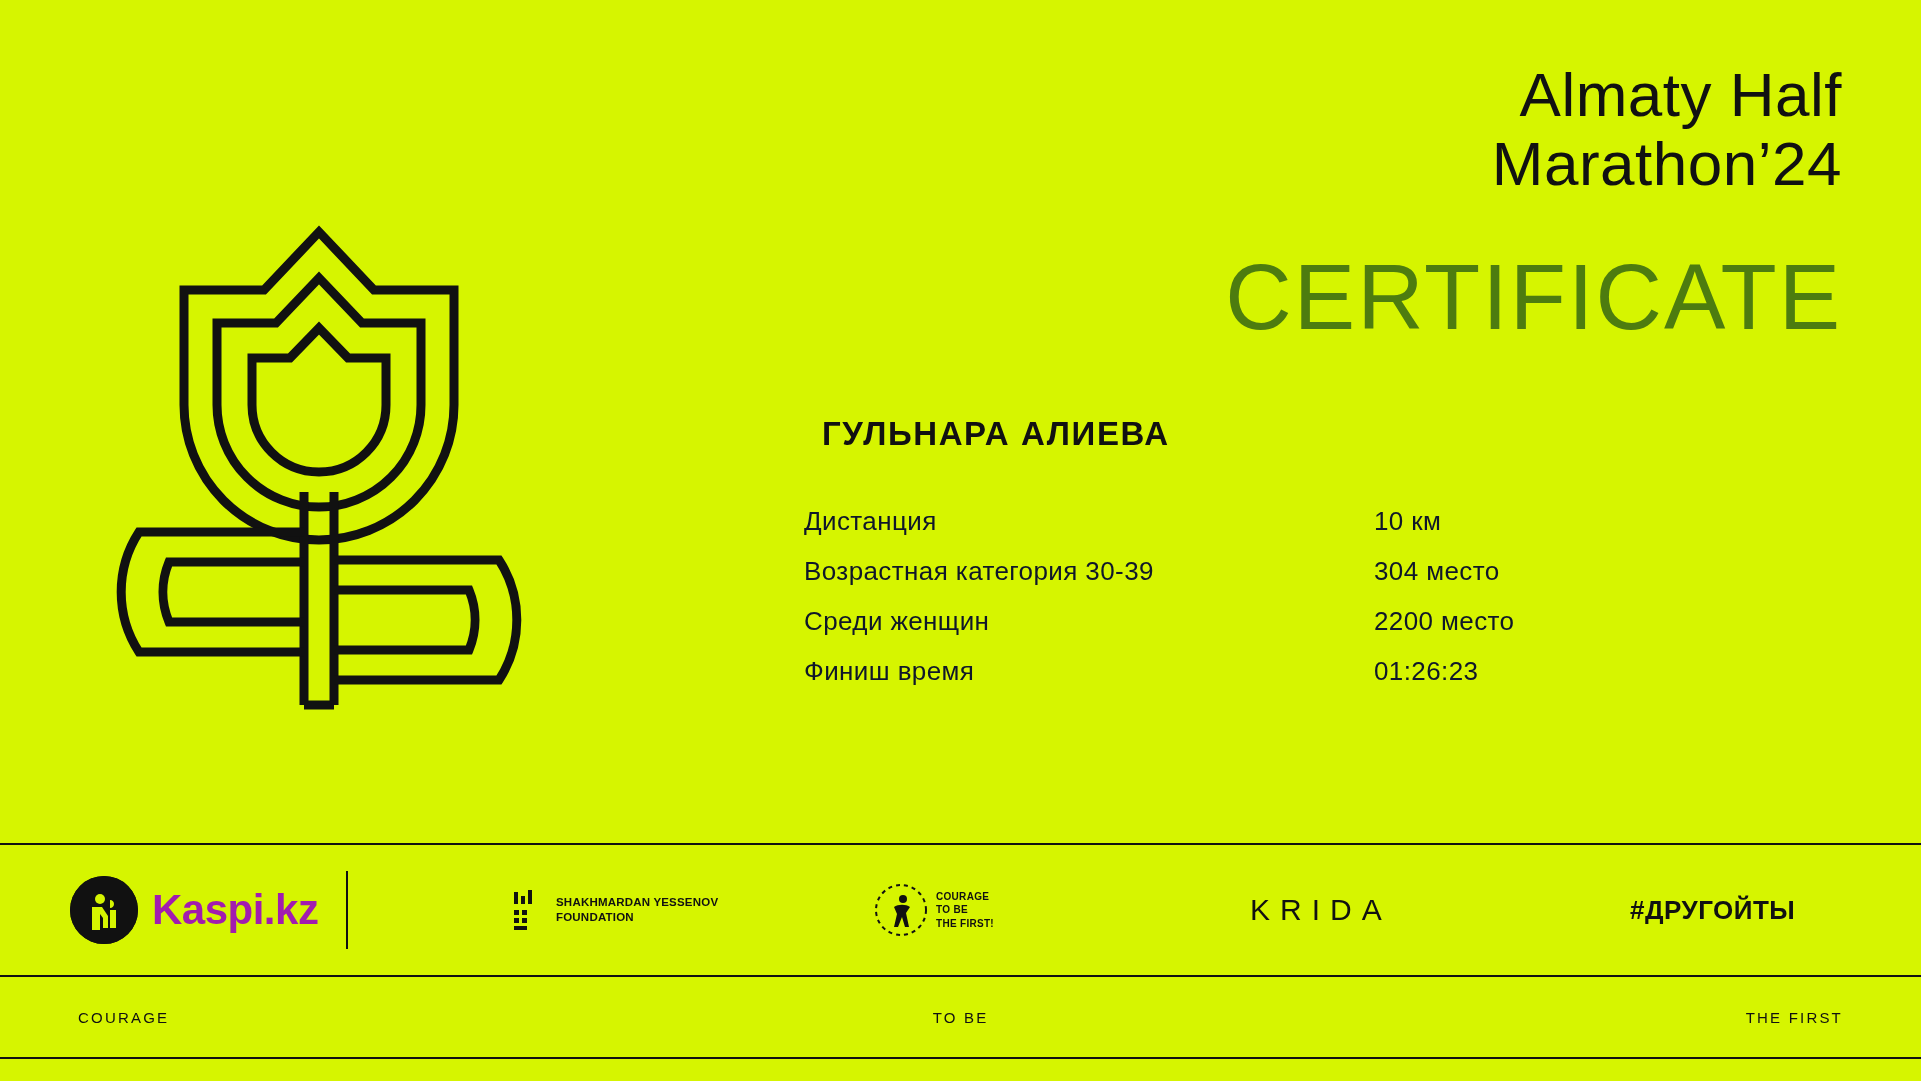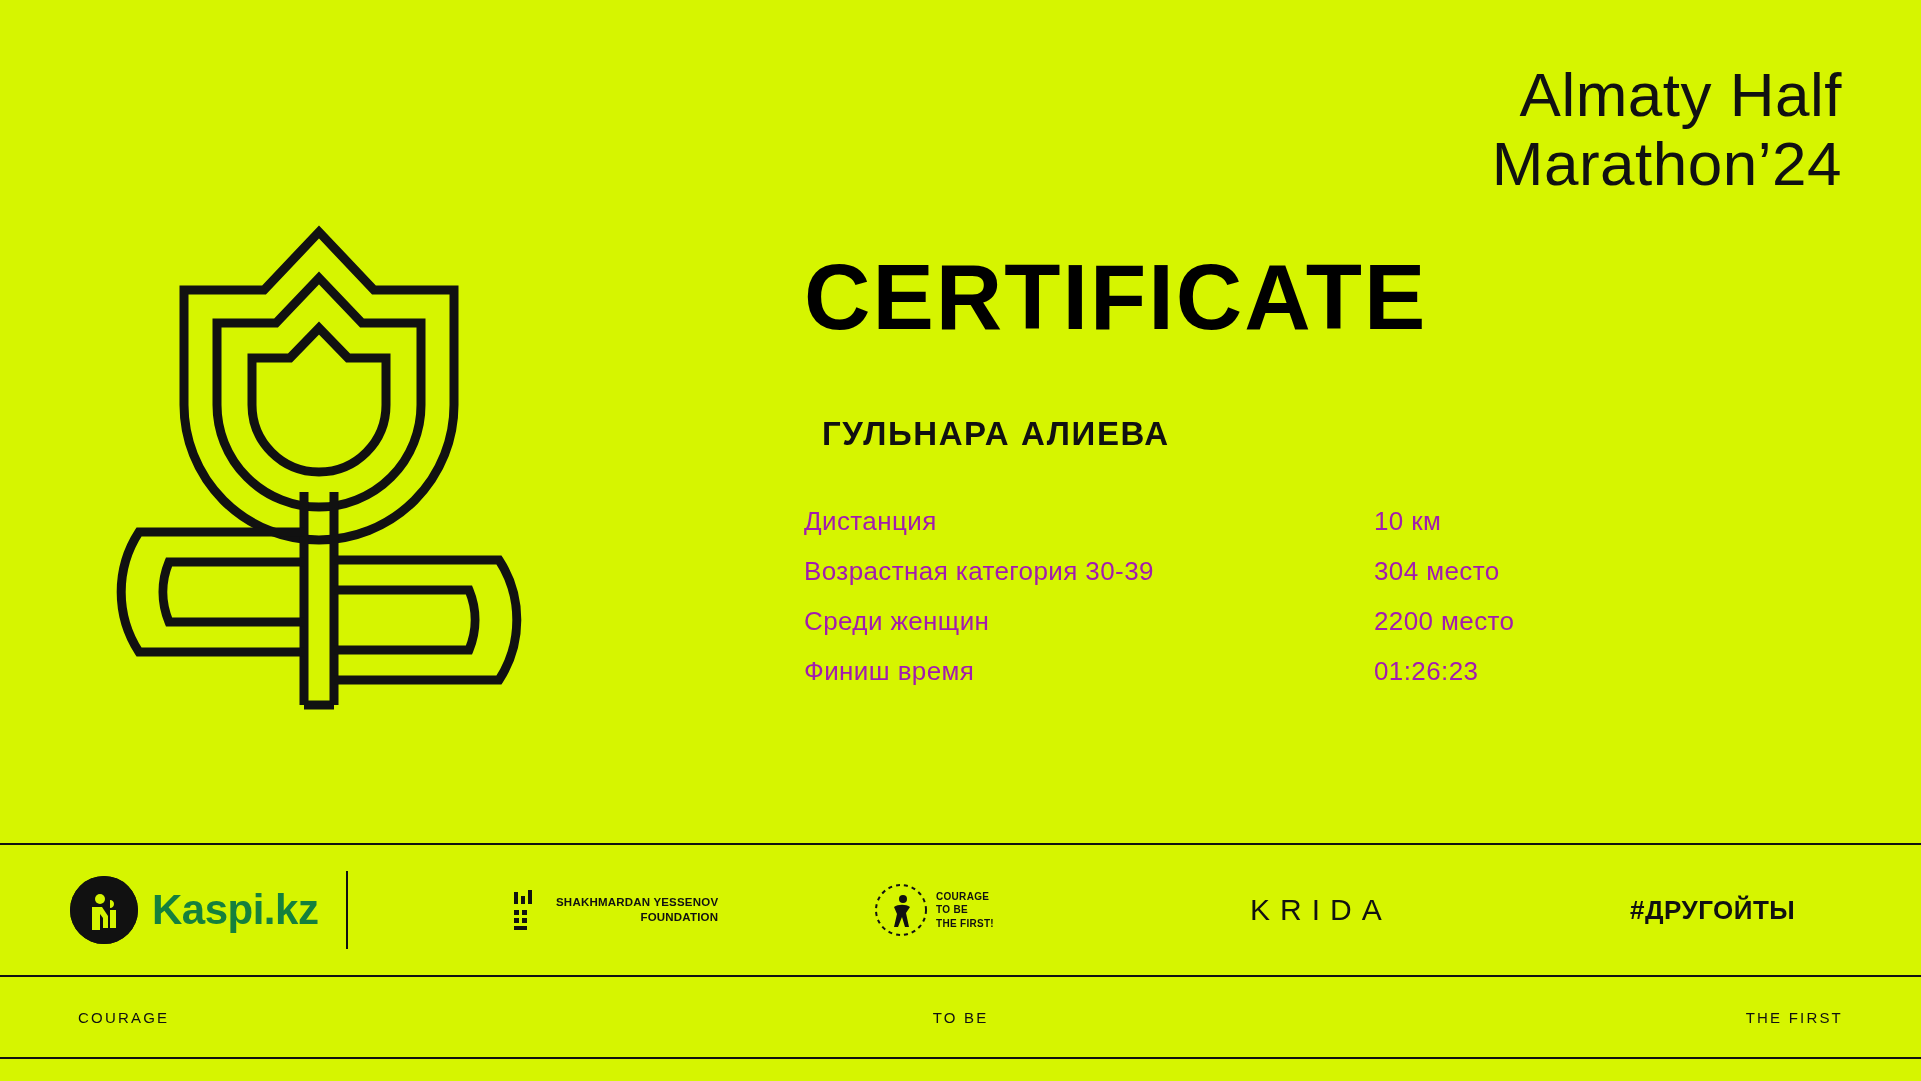--- a/index.html
+++ b/index.html
@@ -61,28 +61,28 @@
     letter-spacing: 0.5px;
     color: #111111;
     margin: 0;
     padding-right: 22px;
   }
   .event-title .line {
     display: block;
     white-space: nowrap;
   }
   .cert-word {
-    text-align: left;
+    text-align: right;
     font-size: 92px;
     line-height: 1;
-    font-weight: 700;
+    font-weight: 400;
     letter-spacing: 2px;
     margin: 52px 0 0 0;
     padding-right: 22px;
-    color: #000000;
+    color: #4d7c0f;
   }
   .athlete-name {
     margin: 72px 0 0 0;
     font-size: 33px;
     font-weight: bold;
     letter-spacing: 1.6px;
     color: #111111;
     padding-left: 18px;
   }
 
@@ -91,21 +91,21 @@
     margin-top: 44px;
     padding-left: 18px;
     width: 820px;
     border-collapse: collapse;
   }
   .results tr {
     height: 50px;
   }
   .results td {
     font-size: 26px;
-    color: #a21caf;
+    color: #0f172a;
     vertical-align: middle;
     letter-spacing: 0.4px;
     padding: 0;
   }
   .results td.label {
     width: 570px;
     white-space: nowrap;
   }
   .results td.value {
     white-space: nowrap;
@@ -150,35 +150,34 @@
   .kaspi-mark .fig {
     position: absolute;
     left: 0; top: 0;
     width: 68px; height: 68px;
   }
   .kaspi-text {
     font-size: 42px;
     font-weight: bold;
     letter-spacing: -0.5px;
     margin-left: 14px;
-    color: #15803d;
+    color: #a21caf;
   }
   .vsep {
     width: 2px;
     height: 78px;
     background: #111111;
     margin-left: 28px;
   }
 
   .yessenov {
     display: flex;
     align-items: center;
     margin-left: 92px;
     width: 260px;
-    text-align: right;
   }
   .yessenov-bars {
     width: 34px;
     height: 40px;
     flex: none;
     margin-right: 10px;
   }
   .yessenov-txt {
     font-size: 11.5px;
     font-weight: bold;

